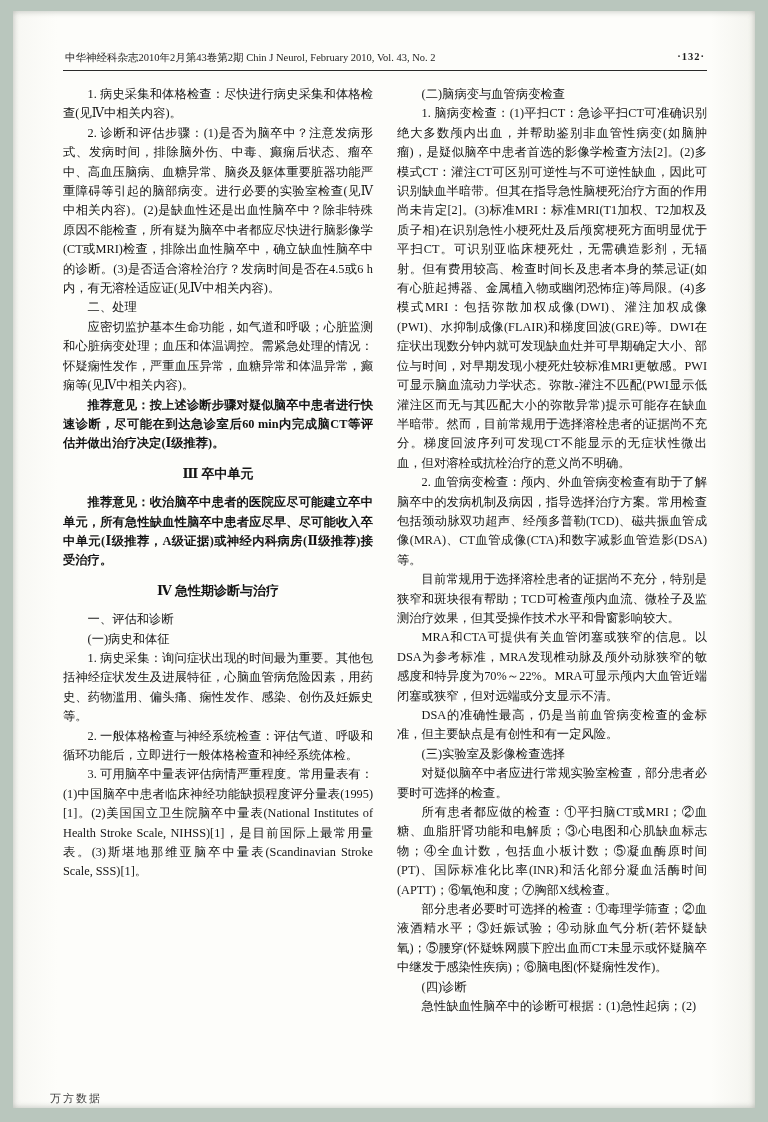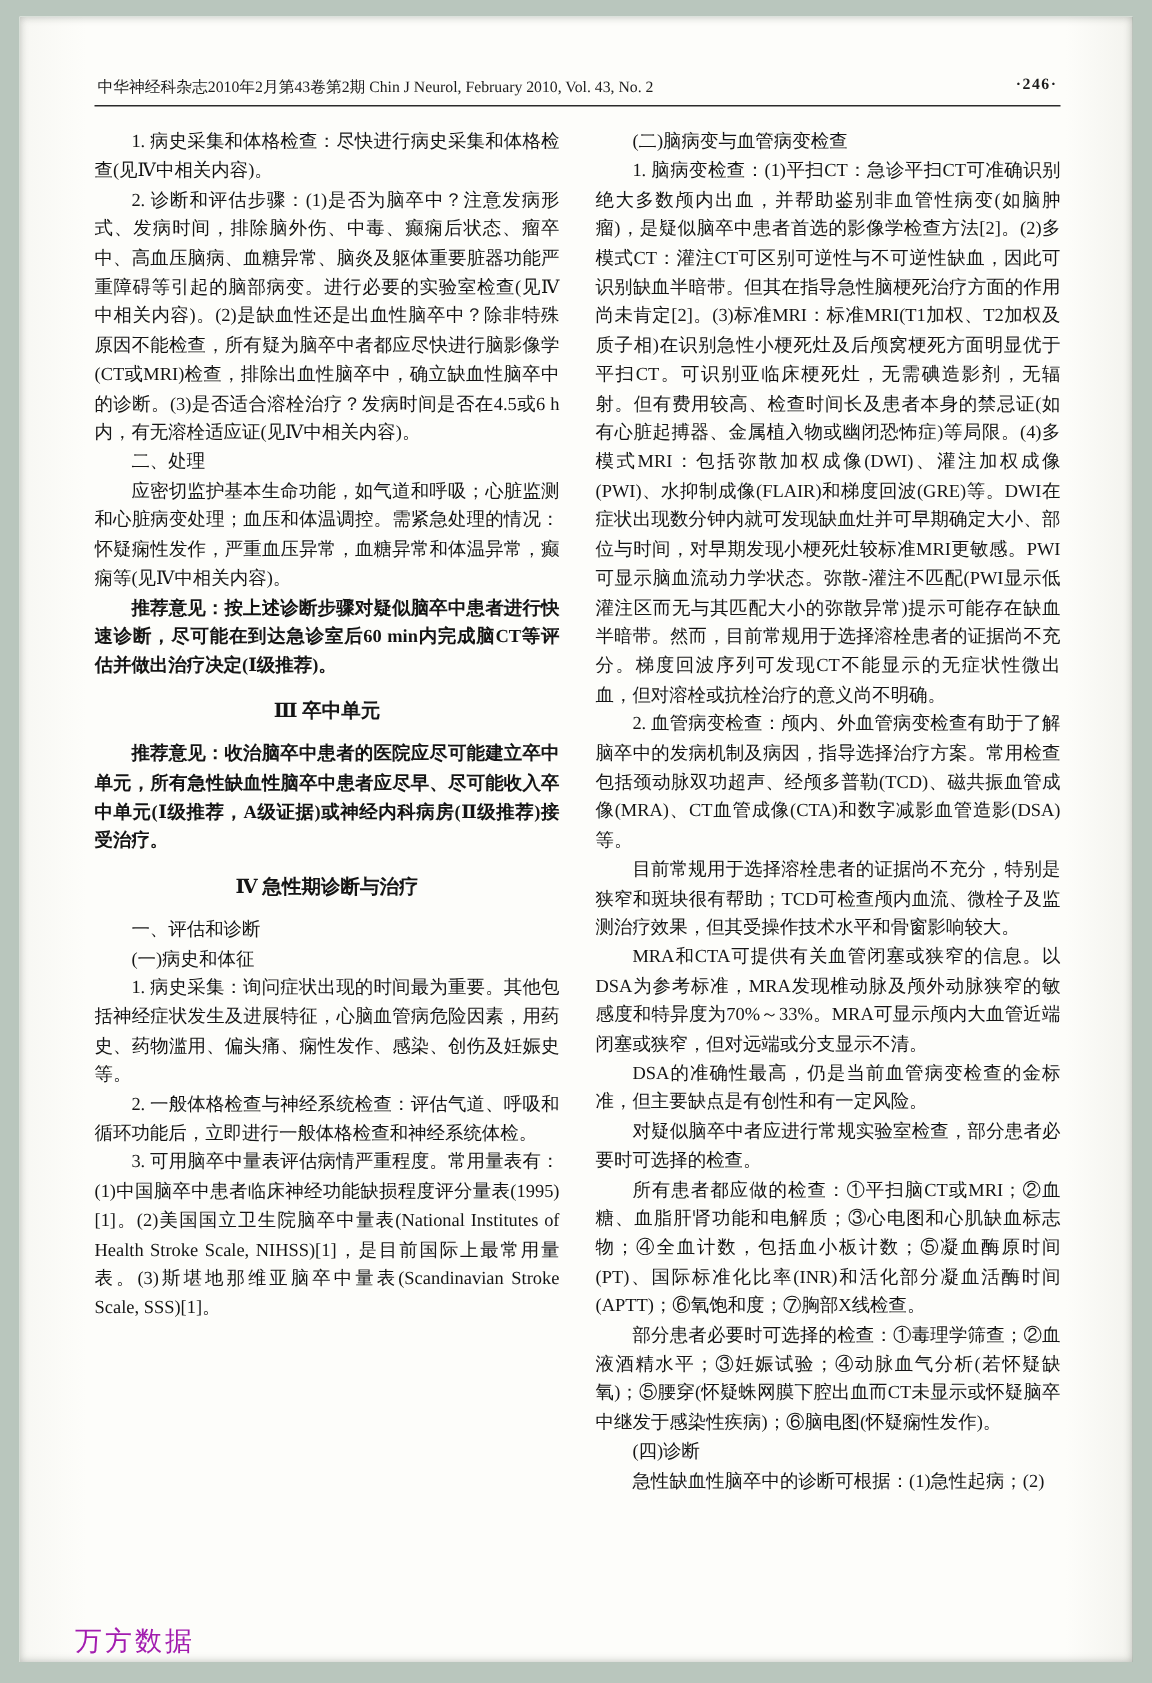--- a/index.html
+++ b/index.html
@@ -41,34 +41,34 @@
   }
   .para{margin:0;text-indent:2em;}
   .para.bold{font-weight:bold;}
   .para.center{
     text-align:center;text-indent:0;font-weight:bold;
     font-size:13px;margin:10px 0 10px 0;
   }
   .watermark{
     position:absolute;
     left:50px;bottom:16px;
-    font-size:18px;
-    color:#a21caf;
+    font-size:11px;
+    color:#404040;
     letter-spacing:2px;
     font-family:"Liberation Sans","DejaVu Sans",sans-serif;
   }
 </style>
 </head>
 <body>
 
 <div class="scan-page">
 
   <div class="page-header">
     <span>中华神经科杂志2010年2月第43卷第2期  Chin J Neurol, February 2010, Vol. 43, No. 2</span>
-    <span class="pageno">·246·</span>
+    <span class="pageno">·132·</span>
   </div>
 
   <div class="columns">
     <div class="col">
         <p class="para normal">1. 病史采集和体格检查：尽快进行病史采集和体格检查(见Ⅳ中相关内容)。</p>
         <p class="para normal">2. 诊断和评估步骤：(1)是否为脑卒中？注意发病形式、发病时间，排除脑外伤、中毒、癫痫后状态、瘤卒中、高血压脑病、血糖异常、脑炎及躯体重要脏器功能严重障碍等引起的脑部病变。进行必要的实验室检查(见Ⅳ中相关内容)。(2)是缺血性还是出血性脑卒中？除非特殊原因不能检查，所有疑为脑卒中者都应尽快进行脑影像学(CT或MRI)检查，排除出血性脑卒中，确立缺血性脑卒中的诊断。(3)是否适合溶栓治疗？发病时间是否在4.5或6 h内，有无溶栓适应证(见Ⅳ中相关内容)。</p>
         <p class="para normal">二、处理</p>
         <p class="para normal">应密切监护基本生命功能，如气道和呼吸；心脏监测和心脏病变处理；血压和体温调控。需紧急处理的情况：怀疑痫性发作，严重血压异常，血糖异常和体温异常，癫痫等(见Ⅳ中相关内容)。</p>
         <p class="para bold">推荐意见：按上述诊断步骤对疑似脑卒中患者进行快速诊断，尽可能在到达急诊室后60 min内完成脑CT等评估并做出治疗决定(Ⅰ级推荐)。</p>
         <p class="para center">Ⅲ 卒中单元</p>
@@ -78,22 +78,23 @@
         <p class="para normal">(一)病史和体征</p>
         <p class="para normal">1. 病史采集：询问症状出现的时间最为重要。其他包括神经症状发生及进展特征，心脑血管病危险因素，用药史、药物滥用、偏头痛、痫性发作、感染、创伤及妊娠史等。</p>
         <p class="para normal">2. 一般体格检查与神经系统检查：评估气道、呼吸和循环功能后，立即进行一般体格检查和神经系统体检。</p>
         <p class="para normal">3. 可用脑卒中量表评估病情严重程度。常用量表有：(1)中国脑卒中患者临床神经功能缺损程度评分量表(1995)[1]。(2)美国国立卫生院脑卒中量表(National Institutes of Health Stroke Scale, NIHSS)[1]，是目前国际上最常用量表。(3)斯堪地那维亚脑卒中量表(Scandinavian Stroke Scale, SSS)[1]。</p>
       </div>
     <div class="col">
         <p class="para normal">(二)脑病变与血管病变检查</p>
         <p class="para normal">1. 脑病变检查：(1)平扫CT：急诊平扫CT可准确识别绝大多数颅内出血，并帮助鉴别非血管性病变(如脑肿瘤)，是疑似脑卒中患者首选的影像学检查方法[2]。(2)多模式CT：灌注CT可区别可逆性与不可逆性缺血，因此可识别缺血半暗带。但其在指导急性脑梗死治疗方面的作用尚未肯定[2]。(3)标准MRI：标准MRI(T1加权、T2加权及质子相)在识别急性小梗死灶及后颅窝梗死方面明显优于平扫CT。可识别亚临床梗死灶，无需碘造影剂，无辐射。但有费用较高、检查时间长及患者本身的禁忌证(如有心脏起搏器、金属植入物或幽闭恐怖症)等局限。(4)多模式MRI：包括弥散加权成像(DWI)、灌注加权成像(PWI)、水抑制成像(FLAIR)和梯度回波(GRE)等。DWI在症状出现数分钟内就可发现缺血灶并可早期确定大小、部位与时间，对早期发现小梗死灶较标准MRI更敏感。PWI可显示脑血流动力学状态。弥散-灌注不匹配(PWI显示低灌注区而无与其匹配大小的弥散异常)提示可能存在缺血半暗带。然而，目前常规用于选择溶栓患者的证据尚不充分。梯度回波序列可发现CT不能显示的无症状性微出血，但对溶栓或抗栓治疗的意义尚不明确。</p>
         <p class="para normal">2. 血管病变检查：颅内、外血管病变检查有助于了解脑卒中的发病机制及病因，指导选择治疗方案。常用检查包括颈动脉双功超声、经颅多普勒(TCD)、磁共振血管成像(MRA)、CT血管成像(CTA)和数字减影血管造影(DSA)等。</p>
         <p class="para normal">目前常规用于选择溶栓患者的证据尚不充分，特别是狭窄和斑块很有帮助；TCD可检查颅内血流、微栓子及监测治疗效果，但其受操作技术水平和骨窗影响较大。</p>
-        <p class="para normal">MRA和CTA可提供有关血管闭塞或狭窄的信息。以DSA为参考标准，MRA发现椎动脉及颅外动脉狭窄的敏感度和特异度为70%～33%。MRA可显示颅内大血管近端闭塞或狭窄，但对远端或分支显示不清。</p>
+        <p class="para normal">MRA和CTA可提供有关血管闭塞或狭窄的信息。以DSA为参考标准，MRA发现椎动脉及颅外动脉狭窄的敏感度和特异度为70%～22%。MRA可显示颅内大血管近端闭塞或狭窄，但对远端或分支显示不清。</p>
         <p class="para normal">DSA的准确性最高，仍是当前血管病变检查的金标准，但主要缺点是有创性和有一定风险。</p>
+        <p class="para normal">(三)实验室及影像检查选择</p>
         <p class="para normal">对疑似脑卒中者应进行常规实验室检查，部分患者必要时可选择的检查。</p>
         <p class="para normal">所有患者都应做的检查：①平扫脑CT或MRI；②血糖、血脂肝肾功能和电解质；③心电图和心肌缺血标志物；④全血计数，包括血小板计数；⑤凝血酶原时间(PT)、国际标准化比率(INR)和活化部分凝血活酶时间(APTT)；⑥氧饱和度；⑦胸部X线检查。</p>
         <p class="para normal">部分患者必要时可选择的检查：①毒理学筛查；②血液酒精水平；③妊娠试验；④动脉血气分析(若怀疑缺氧)；⑤腰穿(怀疑蛛网膜下腔出血而CT未显示或怀疑脑卒中继发于感染性疾病)；⑥脑电图(怀疑痫性发作)。</p>
         <p class="para normal">(四)诊断</p>
         <p class="para normal">急性缺血性脑卒中的诊断可根据：(1)急性起病；(2)</p>
       </div>
   </div>
 
 </div>
 

